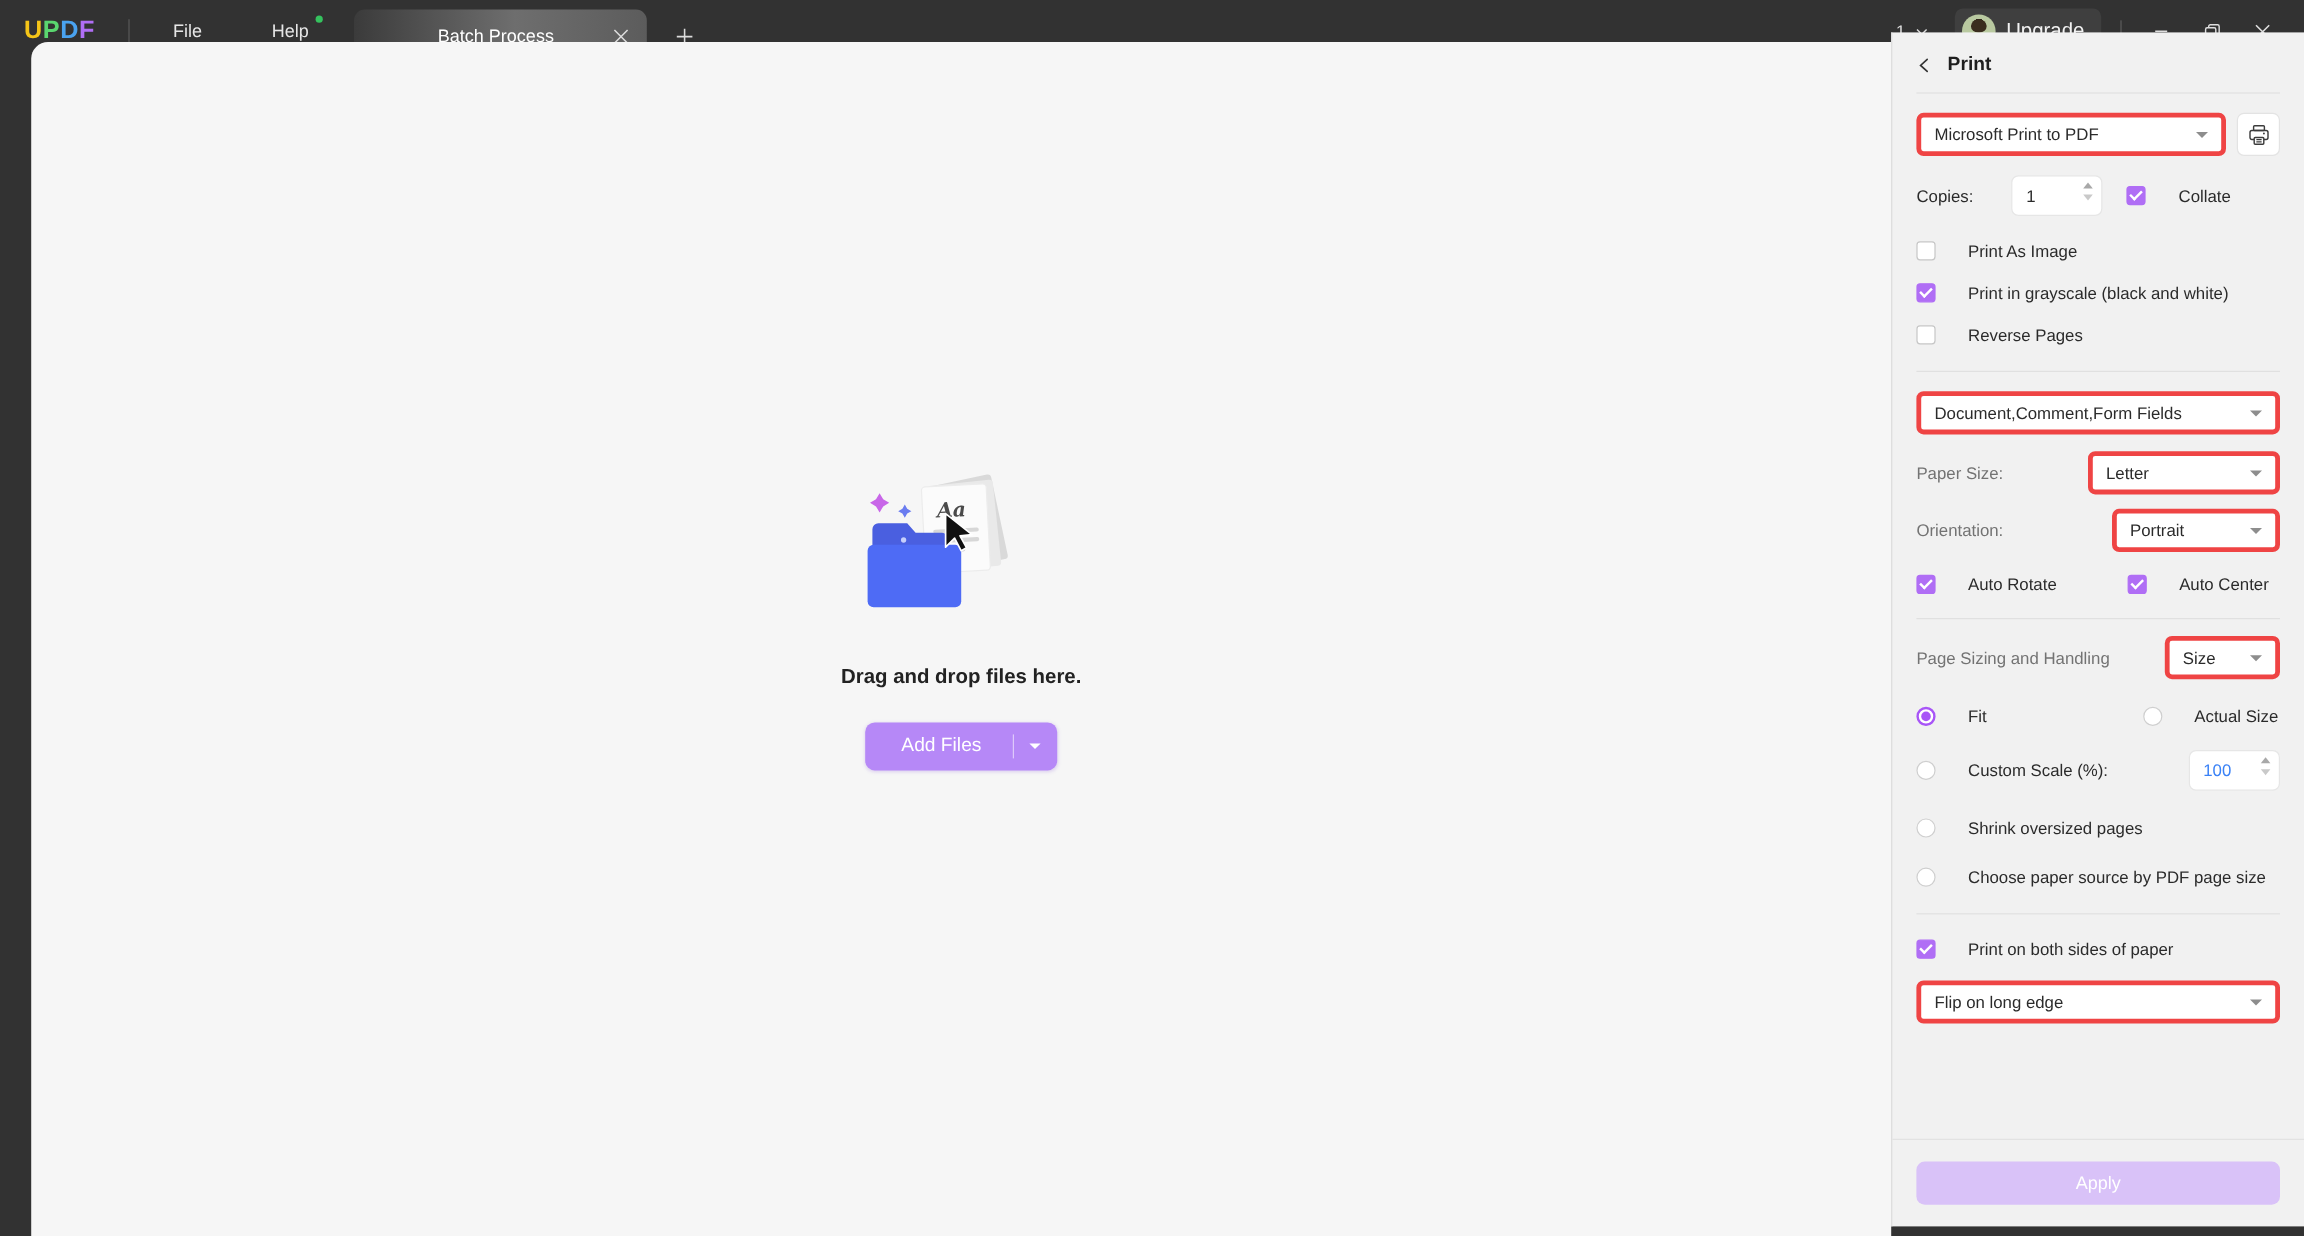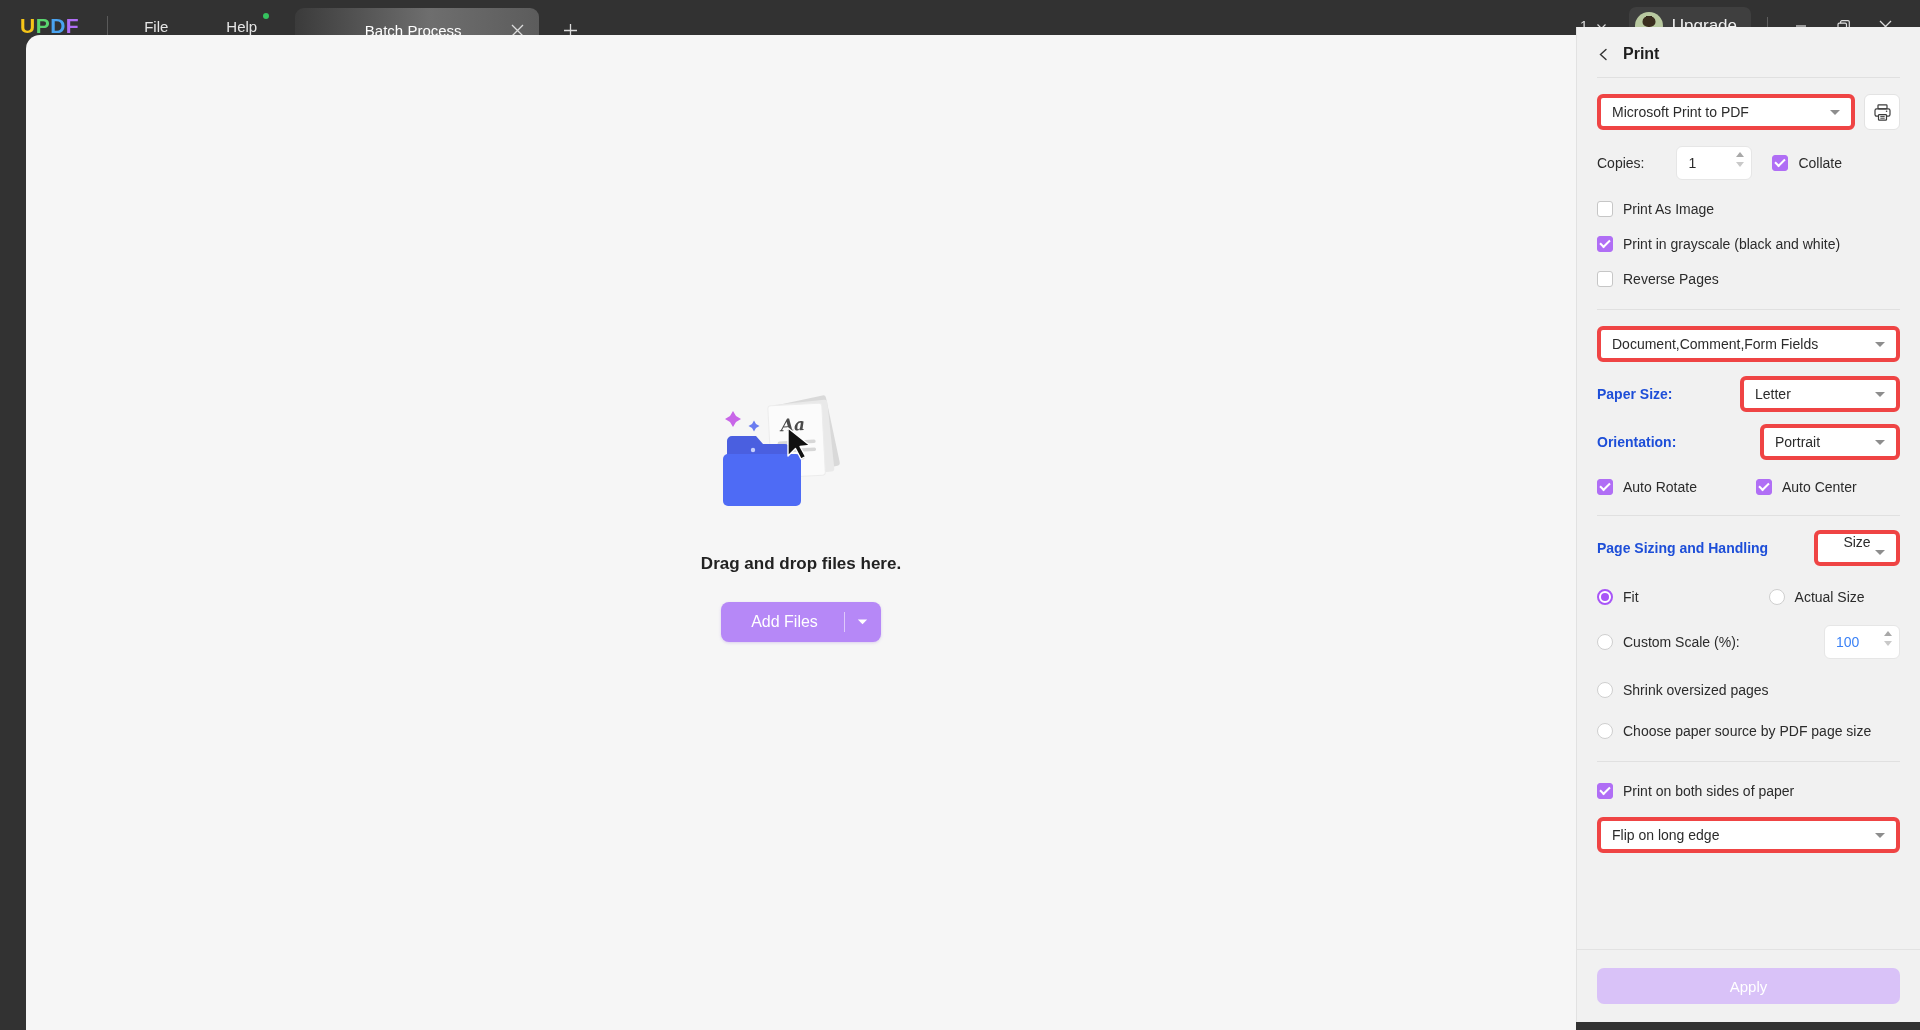--- a/index.html
+++ b/index.html
@@ -164,21 +164,21 @@
     border-left:5px solid transparent; border-right:5px solid transparent;
     border-top:5px solid #8d8d8d;
   }
   .printer-btn {
     width:36px; height:36px; margin-left:9px; flex:none;
     background:#fff; border:1px solid #e3e3e3; border-radius:6px;
     display:flex; align-items:center; justify-content:center;
   }
 
   .lbl { font-size:14px; color:#2b2b2b; }
-  .lbl-b { font-size:14px; color:#1d4ed8; font-weight:bold; }
+  .lbl-b { font-size:14px; color:#737373; font-weight:normal; }
 
   .spin {
     background:#fff; border:1px solid #e6e6e6; border-radius:6px;
     height:34px; width:76px; display:flex; align-items:center;
     padding-left:11px; font-size:14px; color:#2b2b2b; position:relative;
   }
   .spin.muted { color:#3b82f6;text-align:center; }
   .spin-arrows {
     position:absolute; right:7px; top:5px;
     display:flex; flex-direction:column; gap:5px; align-items:center;
@@ -190,21 +190,21 @@
     width:16px; height:16px; border-radius:3px;
     border:1.5px solid #c6c6c6; background:#fff;
     flex:none; display:flex; align-items:center; justify-content:center;
   }
   .cb.on { background:#b06ef5; border-color:#b06ef5; }
   .cb.on::after {
     content:""; width:8px; height:4px;
     border-left:2px solid #fff; border-bottom:2px solid #fff;
     transform: rotate(-45deg) translate(1px,-1px);
   }
-  .cbrow { display:flex; align-items:center; gap:10px; height:25px; }
+  .cbrow { display:flex; align-items:center; gap:27px; height:25px; }
   .cbrow .lbl { font-size:14px; color:#2b2b2b; }
 
   .rb {
     width:16px; height:16px; border-radius:50%;
     border:1.5px solid #cfcfcf; background:#fff; flex:none;
     display:flex; align-items:center; justify-content:center;
   }
   .rb.on { border:2px solid #a855f7; }
   .rb.on::after { content:""; width:8px; height:8px; border-radius:50%; background:#a855f7; }
 
@@ -432,21 +432,21 @@
       <div class="cbrow" style="margin-left:59px;">
         <span class="cb on"></span>
         <span class="lbl">Auto Center</span>
       </div>
     </div>
 
     <div class="hr" style="margin:16px 0 0 0;"></div>
 
     <div class="row" style="margin-top:14px;">
       <span class="lbl-b">Page Sizing and Handling</span>
-      <div class="select" style="margin-left:auto; width:86px;flex-direction:column;">
+      <div class="select" style="margin-left:auto; width:96px;">
         <span>Size</span>
         <span class="caret"></span>
       </div>
     </div>
 
     <div class="row" style="margin-top:18px;align-items:flex-end;">
       <div class="cbrow">
         <span class="rb on"></span>
         <span class="lbl">Fit</span>
       </div>

